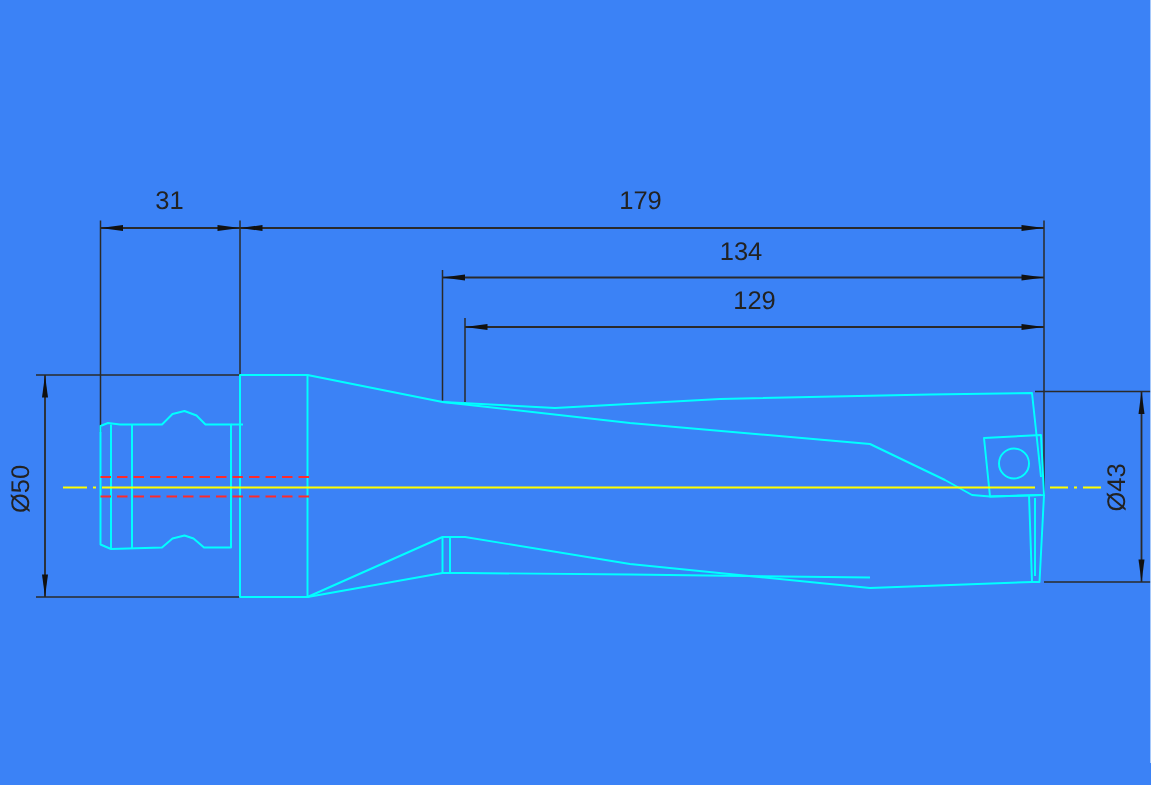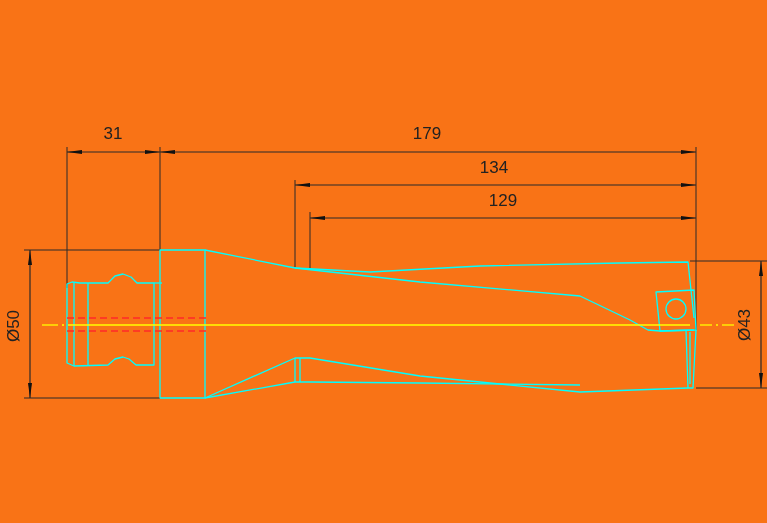--- a/index.html
+++ b/index.html
@@ -1,16 +1,16 @@
 <!DOCTYPE html>
 <html><head>
   <meta charset="utf-8">
   <style>
     html, body { margin: 0; padding: 0; background: #fdfffd; }
-    #canvas { position: relative; width: 767px; height: 523px; background: #f97316; overflow: hidden; }
+    #canvas { position: relative; width: 767px; height: 523px; background: #3b82f6; overflow: hidden; }
     svg { position: absolute; left: 0; top: 0; }
     .dimtext { font-family: "Liberation Sans", sans-serif; font-size: 17px; fill: #222; }
     .dim { stroke: #2a2a2a; stroke-width: 1.2; fill: none; }
     .ext { stroke: #2a2a2a; stroke-width: 1; fill: none; }
     .part { stroke: #00ffff; stroke-width: 1.3; fill: none; stroke-linejoin: round; }
     .center { stroke: #ffff00; stroke-width: 1.3; fill: none; }
     .hidden { stroke: #ff2a2a; stroke-width: 1.3; fill: none; stroke-dasharray: 7 4; }
     .arrow { fill: #111; }
   </style>
 </head>

